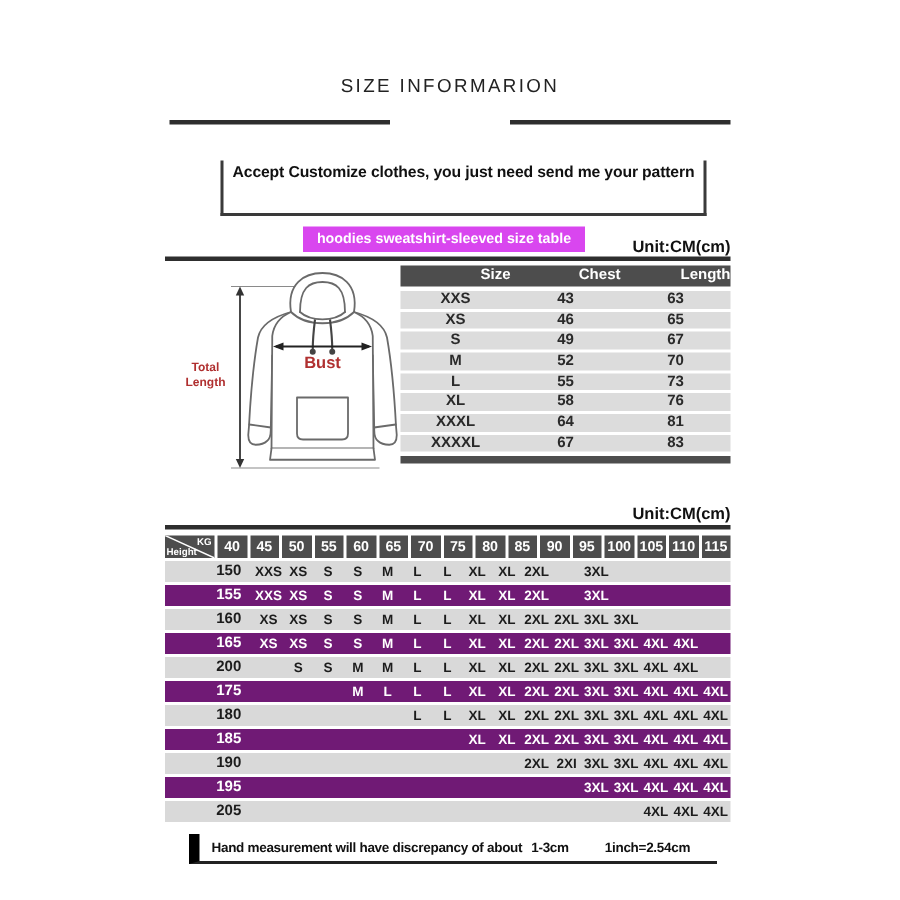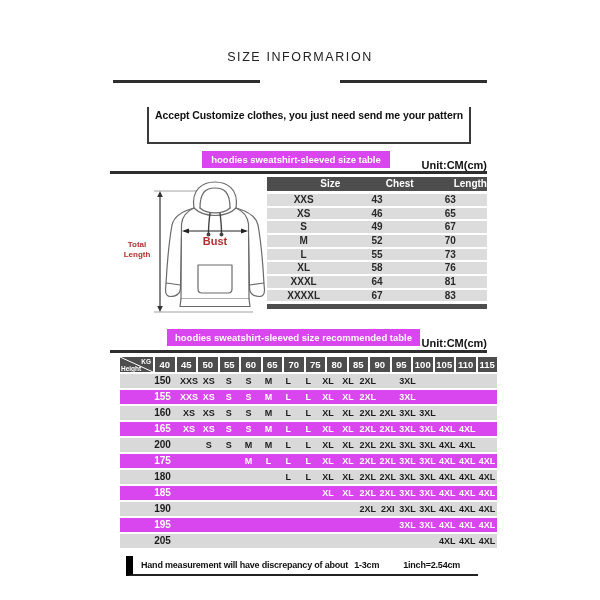--- a/index.html
+++ b/index.html
@@ -21,30 +21,30 @@
   #div1{top:171px;} #div2{top:350px;}
   
   #fig{top:176px;left:110px;width:156px;height:148px;}
   #sizes{top:177px;left:267px;width:220px;}
   .s-head{display:flex;background:#4d4d4d;color:#fff;font-size:10px;font-weight:bold;height:14px;line-height:14px;margin-bottom:3px;}
   .s-head div{flex:1;text-align:right;}
   .s-row{display:flex;background:#dcdcdc;height:11.5px;line-height:11.5px;font-size:10px;font-weight:bold;color:#2a2a2a;margin-bottom:2.2px;}
   .s-row div{flex:1;text-align:center;}
   .s-bottom{height:5px;background:#4d4d4d;margin-top:1px;}
   
-  #matrix{top:357px;left:110px;width:377px;margin-left:10px;}
+  #matrix{top:357px;left:110px;width:377px;}
   .m-head{display:flex;gap:2px;height:15px;margin-bottom:2px;}
   .m-corner{width:33px;flex:0 0 33px;background:#4d4d4d;position:relative;}
   .m-corner svg{position:absolute;top:0;left:0;}
   .m-corner .kg{position:absolute;top:0.5px;right:2px;color:#fff;font-size:6.5px;font-weight:bold;}
   .m-corner .hg{position:absolute;bottom:0.5px;left:1px;color:#fff;font-size:6.5px;font-weight:bold;}
   .m-wcell{flex:1;background:#4d4d4d;color:#fff;font-size:9.5px;font-weight:bold;text-align:center;line-height:15px;}
   .m-row{display:flex;height:14px;line-height:14px;margin-bottom:2px;}
   .m-row.light{background:#d9d9d9;color:#1c1c1c;}
-  .m-row.dark{background:#d946ef;color:#fff;}
+  .m-row.dark{background:#701a75;color:#fff;}
   .m-h{flex:0 0 33px;width:33px;text-align:center;font-size:10px;font-weight:bold;padding-left:26px;}
   .m-c{flex:1;text-align:center;font-size:9px;font-weight:bold;white-space:nowrap;overflow:visible;}
   
   #footer{top:556px;left:126px;width:352px;border-left:7px solid #000000;border-bottom:2px solid #222;padding:4px 0 4px 8px;box-sizing:border-box;font-size:9px;font-weight:bold;letter-spacing:-0.2px;color:#111;white-space:nowrap;}
   #footer .gap1{display:inline-block;width:6px;}
   #footer .gap2{display:inline-block;width:24px;}
   
   .redlab{fill:#b03030;font-weight:bold;font-family:"Liberation Sans",sans-serif;}
 </style>
 </head>
@@ -153,21 +153,20 @@
       <div class="s-row">
         <div>XXXXL</div>
         <div>67</div>
         <div>83</div>
       </div>
     </div>
   <div class="s-bottom"></div>
 </div>
 
 <div class="abs sec" id="sec2">
-  <div class="sec-bar">hoodies sweatshirt-sleeved size recommended table</div>
   <div class="unit">Unit:CM(cm)</div>
 </div>
 <div class="abs divider" id="div2"></div>
 
 <div class="abs" id="matrix">
   <div class="m-head">
     <div class="m-corner">
       <svg width="33" height="15">
         <line x1="0" y1="0" x2="33" y2="15" stroke="#ffffff" stroke-width="1"></line>
       </svg>

